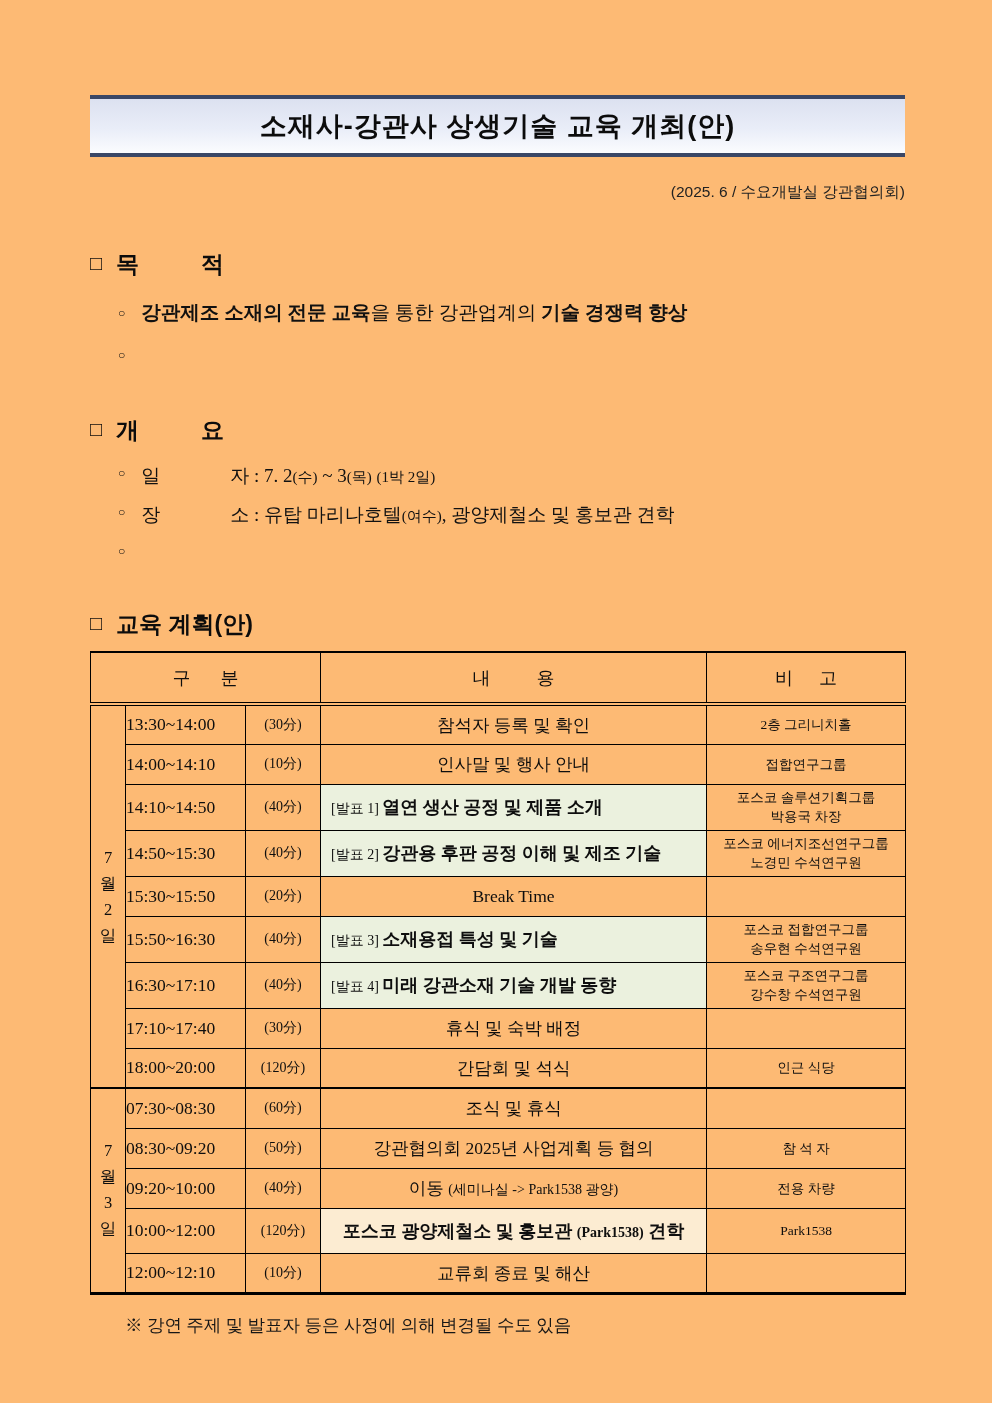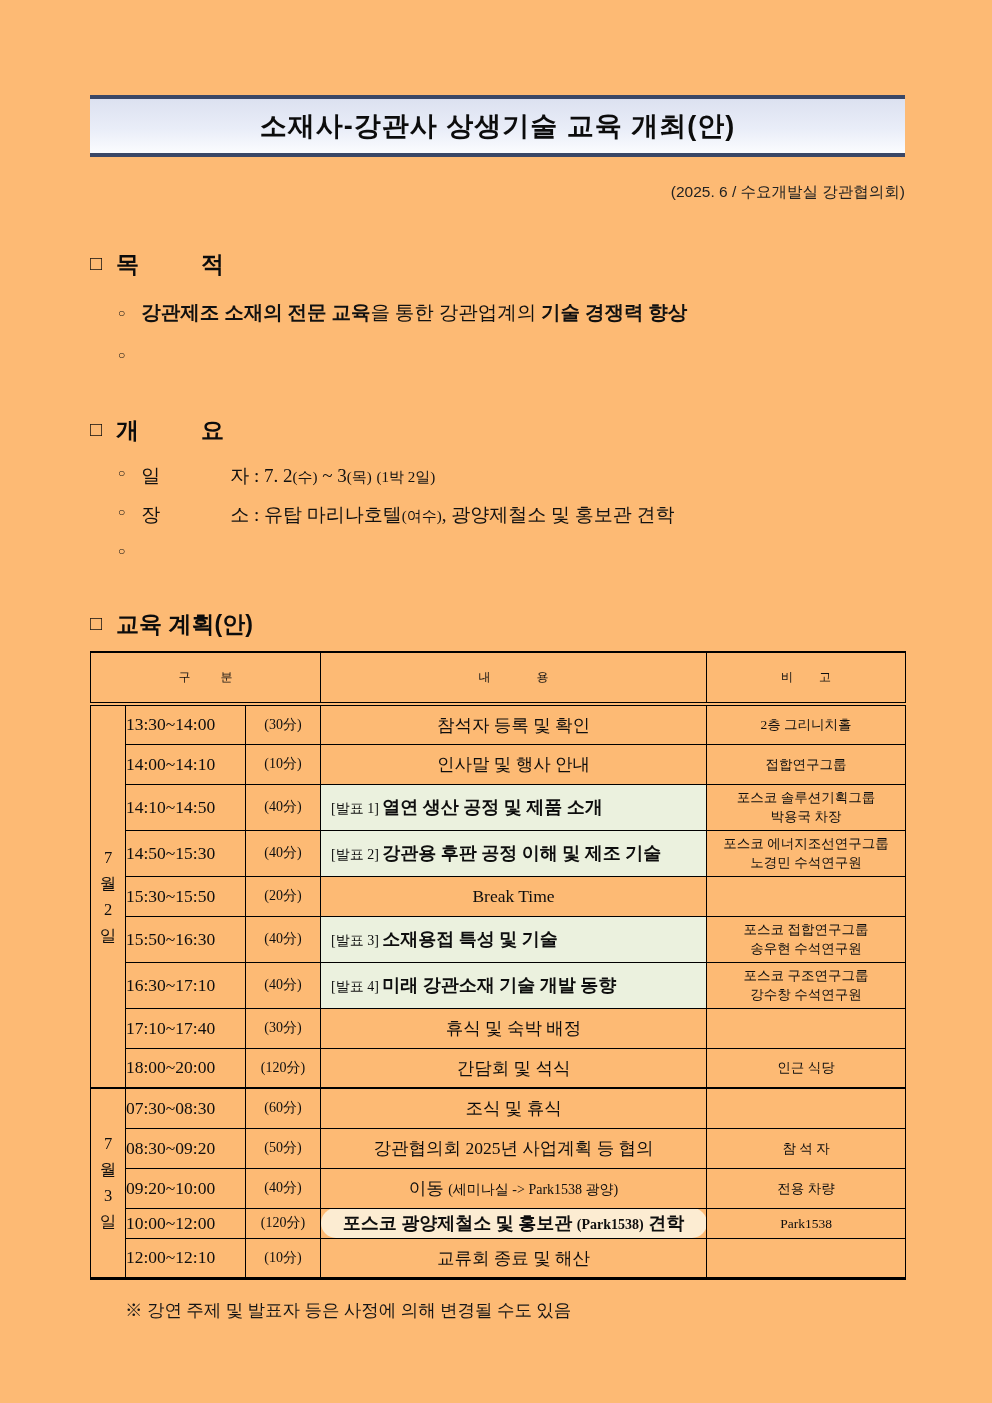--- a/index.html
+++ b/index.html
@@ -65,40 +65,40 @@
   
   table.plan{
     margin-top:12px;width:815px;border-collapse:collapse;table-layout:fixed;
     border-top:2px solid #000;border-bottom:3px solid #000;
   }
   table.plan td,table.plan th{
     border:1px solid #000;padding:0;vertical-align:middle;
     font-weight:normal;color:#0e0e0e;
   }
   tr.head th{
-    height:52px;font-size:12px;border-top:none;border-bottom:4px double #000;
+    height:52px;font-size:18px;border-top:none;border-bottom:4px double #000;
   }
   th.h-gubun{border-left:none;}
   th.h-bigo{border-right:none;}
   td.day-cell{
     border-left:none;text-align:center;font-size:16.5px;line-height:26px;
   }
   td.time{font-size:17.5px;}
   td.dur{text-align:center;font-size:14px;}
   td.content{text-align:center;font-size:17.5px;}
   td.content .b{font-weight:bold;font-size:18px;}
   td.content .s{font-size:14px;}
   td.content.pres{text-align:left;padding-left:10px;}
   td.remark{border-right:none;text-align:center;font-size:13.5px;line-height:19px;}
   tr.r-normal{height:40px;}
   tr.r-tall{height:46px;}
-  tr.r-visit{height:30px;}
+  tr.r-visit{height:45px;}
   tr.sep td{border-top:2.5px solid #000;}
   .hl-green{background:var(--highlight-green);}
-  .hl-orange{background:var(--highlight-orange);border-radius:20px;}
+  .hl-orange{background:var(--highlight-orange);}
 
   .footnote{margin-top:18px;font-size:17.5px;color:#161616;margin-left:35px;}
 </style>
 </head>
 <body>
 
 <div class="page">
   <div class="inner">
 
     <div class="titlebar">

